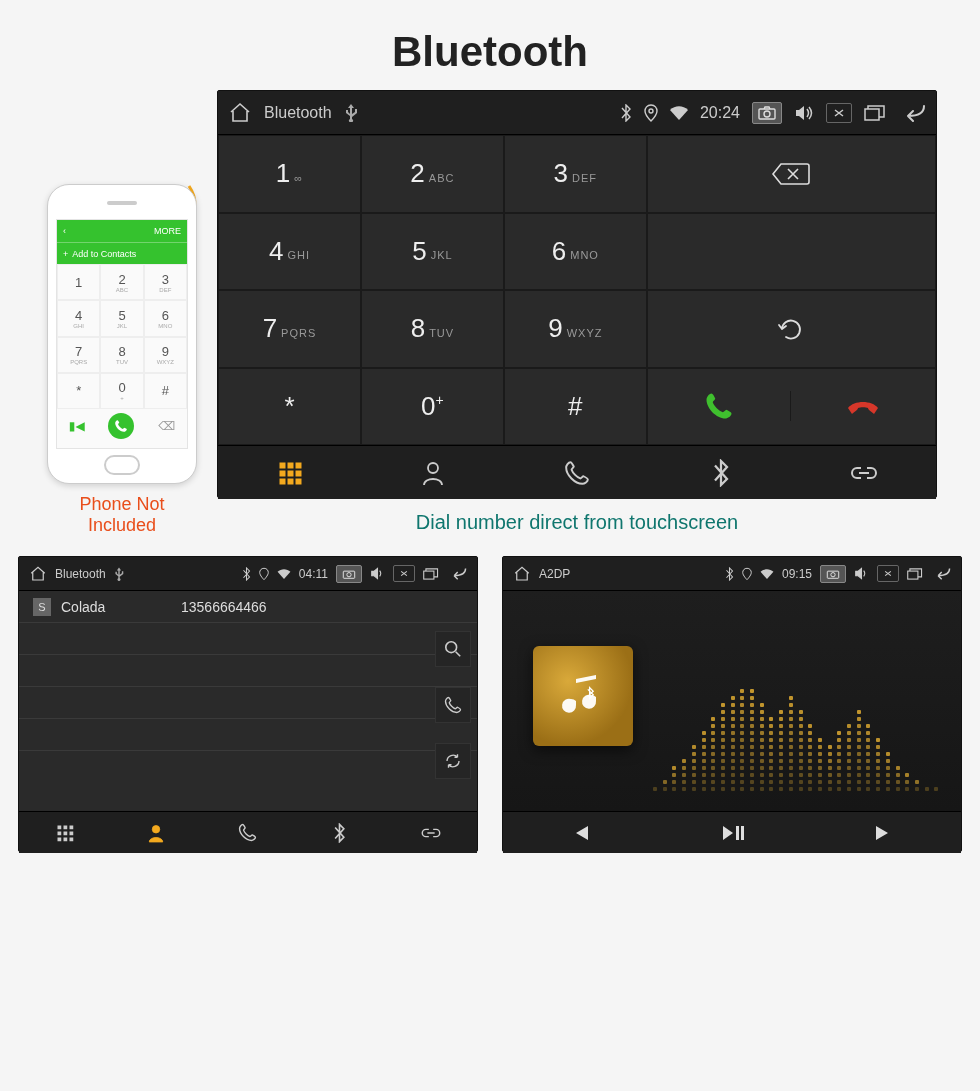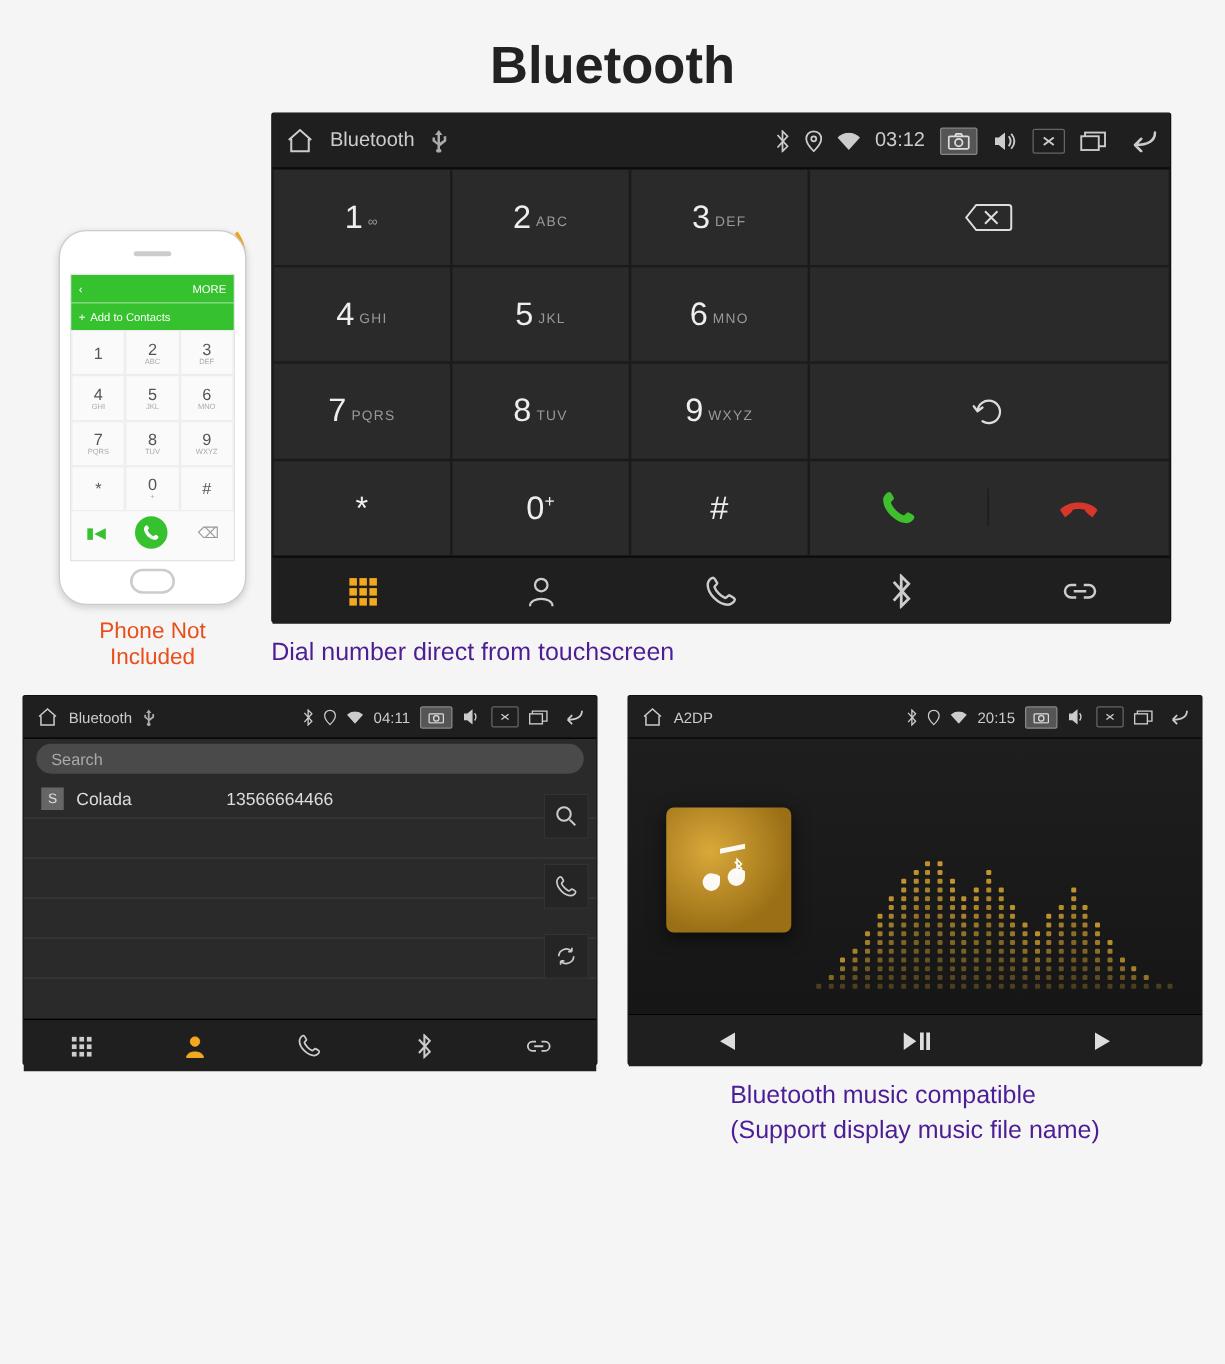--- a/index.html
+++ b/index.html
@@ -50,21 +50,21 @@
   .phone-addbar { height: 22px; background: #35c22e; color:#fff; font-size:9px; display:flex; align-items:center; padding:0 6px; border-top:1px solid rgba(255,255,255,0.3); }
   .phone-dialgrid { display:grid; grid-template-columns:repeat(3,1fr); grid-template-rows:repeat(4,1fr); height:145px; }
   .phone-key { display:flex; flex-direction:column; align-items:center; justify-content:center; font-size:13px; color:#555; border:1px solid #eee;}
   .phone-key span:last-child { font-size:6px; color:#aaa; }
   .phone-callrow { height:34px; display:flex; align-items:center; justify-content:space-around; }
   .phone-callbtn { width:26px; height:26px; border-radius:50%; background:#35c22e; display:flex; align-items:center; justify-content:center; }
   .phone-homebtn { position:absolute; bottom:8px; left:50%; transform:translateX(-50%); width:36px; height:20px; border:2px solid #ccc; border-radius:10px; }
   .phone-speaker { position:absolute; top:16px; left:50%; transform:translateX(-50%); width:30px; height:4px; background:#ccc; border-radius:2px; }
   .bt-icon-float { position:absolute; top:-10px; right:-6px; }
   .caption { font-size: 18px; color: #e94e1b; margin-top: 10px; }
-  .caption-dark { font-size: 20px; color: #4c1d95; margin-top:10px; line-height:1.4; }
+  .caption-dark { font-size: 20px; color: #0f766e; text-align:center; margin-top:10px; line-height:1.4; }
 
   
   .hu {
     background: #2a2a2a; border-radius: 2px;
     border: 1px solid #111;
     color:#ddd; font-family: Arial, sans-serif;
   }
   .hu-large { width: 720px; height: 408px; }
   .hu-small { width: 460px; height: 296px; }
   .hu-statusbar {
@@ -256,21 +256,21 @@
             <span>
                 <svg width="14" height="18" viewBox="0 0 14 18" fill="none" stroke="#ccc" stroke-width="1.4">
                   <path d="M7 1 C3 1 1 4 1 7 C1 11 7 17 7 17 C7 17 13 11 13 7 C13 4 11 1 7 1 Z M7 9 A2 2 0 1 0 7 5 A2 2 0 0 0 7 9"></path>
                 </svg>
               </span>
             <span>
                 <svg width="18" height="14" viewBox="0 0 18 14" fill="#ccc">
                   <path d="M9 14 L0 4 C5 -1 13 -1 18 4 Z"></path>
                 </svg>
               </span>
-            <span>03:12</span>
+            <span>20:24</span>
             <span class="sb-box sb-cam-active">
                 <svg width="18" height="14" viewBox="0 0 18 14" fill="none" stroke="#ddd" stroke-width="1.4">
                   <rect x="1" y="3" width="16" height="10" rx="1"></rect>
                   <circle cx="9" cy="8" r="3"></circle>
                   <path d="M6 3 L7 1 H11 L12 3"></path>
                 </svg>
               </span>
             <span>
                 <svg width="20" height="18" viewBox="0 0 20 18" fill="none" stroke="#ccc" stroke-width="1.5">
                   <path d="M2 6 H5 L10 2 V16 L5 12 H2 Z" fill="#ccc" stroke="none"></path>
@@ -472,23 +472,20 @@
                 </svg>
               </span>
             <span>
                 <svg width="20" height="13" viewBox="0 0 28 18" fill="none" stroke="#ccc" stroke-width="2">
                   <path d="M26 4 Q26 14 10 14 M10 14 L15 9 M10 14 L15 19" transform="translate(0,-2)"></path>
                 </svg>
               </span>
           </div>
         </div>
         <div class="pb-wrap">
-          <div class="pb-search">
-            <span>Search</span>
-          </div>
           <div class="pb-row">
             <div class="pb-letter">S</div>
             <span style="width:110px;">Colada</span>
             <span>13566664466</span>
           </div>
           <div style="border-bottom:1px solid #3a3a3a;height:32px;"></div>
           <div style="border-bottom:1px solid #3a3a3a;height:32px;"></div>
           <div style="border-bottom:1px solid #3a3a3a;height:32px;"></div>
           <div style="border-bottom:1px solid #3a3a3a;height:32px;"></div>
           <div class="pb-sidecol">
@@ -569,21 +566,21 @@
             <span>
                 <svg width="10" height="14" viewBox="0 0 14 18" fill="none" stroke="#ccc" stroke-width="1.4">
                   <path d="M7 1 C3 1 1 4 1 7 C1 11 7 17 7 17 C7 17 13 11 13 7 C13 4 11 1 7 1 Z"></path>
                 </svg>
               </span>
             <span>
                 <svg width="14" height="10" viewBox="0 0 18 14" fill="#ccc">
                   <path d="M9 14 L0 4 C5 -1 13 -1 18 4 Z"></path>
                 </svg>
               </span>
-            <span>20:15</span>
+            <span>09:15</span>
             <span class="sb-box sb-cam-active">
                 <svg width="14" height="10" viewBox="0 0 18 14" fill="none" stroke="#ddd" stroke-width="1.4">
                   <rect x="1" y="3" width="16" height="10" rx="1"></rect>
                   <circle cx="9" cy="8" r="3"></circle>
                 </svg>
               </span>
             <span>
                 <svg width="15" height="13" viewBox="0 0 20 18" fill="none" stroke="#ccc" stroke-width="1.5">
                   <path d="M2 6 H5 L10 2 V16 L5 12 H2 Z" fill="#ccc"></path>
                   <path d="M13 5 Q16 9 13 13"></path>
@@ -939,19 +936,15 @@
                 <rect x="21" y="2" width="3" height="14"></rect>
               </svg>
             </div>
           <div class="a2dp-btn">
               <svg width="22" height="18" viewBox="0 0 22 18" fill="#ddd">
                 <path d="M2 2 L14 9 L2 16 Z M18 2 V16"></path>
               </svg>
             </div>
         </div>
       </div>
-      <div class="caption-dark">
-        <span>Bluetooth music compatible</span><br>
-        <span>(Support display music file name)</span>
-      </div>
     </div>
   </div>
 </div>
 
 </body></html>

